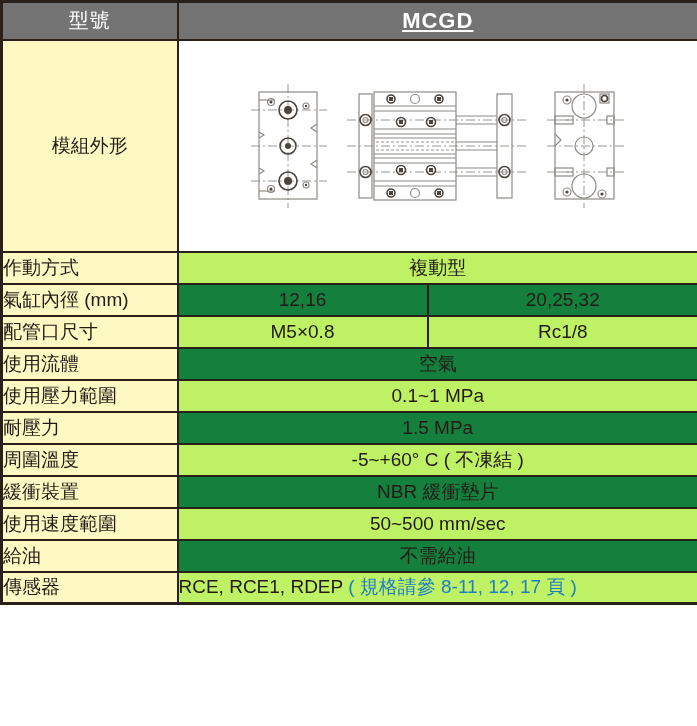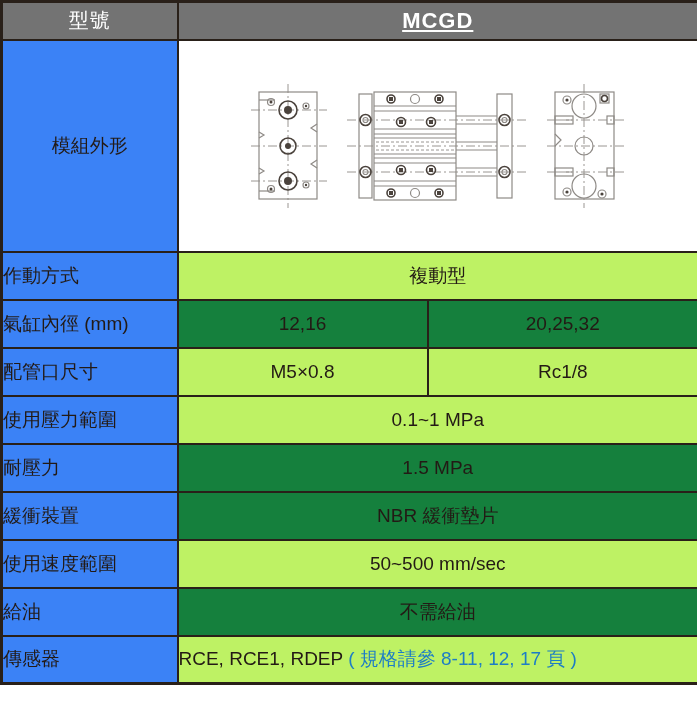--- a/index.html
+++ b/index.html
@@ -30,30 +30,30 @@
   tr.hdr { height:38px; }
   tr.hdr th {
     background:#737373;
     color:#ffffff;
   }
   tr.hdr th.model-label { font-size:20px; text-align:center; letter-spacing:1px; }
   tr.hdr th.model-value { font-size:22px; font-weight:bold; text-align:center; letter-spacing:1px;text-decoration:underline; }
 
   tr.drawing-row { height:212px; }
   td.label-cell {
-    background:#3b82f6;
+    background:#fef9c3;
     text-align:left;
     padding-left:8px;
     padding-right:4px;
     margin-left:46px;
   }
   td.label-center { text-align:center; padding-left:0; }
   td.value-cell { text-align:center; background:#15803d; }
   td.alt { background:#bef264; }
-  tr.data { height:48px; }
+  tr.data { height:32px; }
   td.drawing-cell { background:#ffffff; }
   td.sensor-cell { text-align:left; padding-left:7px; }
   .note { color:#1d7dc5; }
 
   svg.draw { display:block; }
   svg.draw .ln { stroke:#8e8a86; stroke-width:1.2; fill:none; }
   svg.draw .cl { stroke:#9a9692; stroke-width:1; fill:none; stroke-dasharray:9 3 2 3; }
   svg.draw .bolt { stroke:#4a423c; stroke-width:1.6; fill:none; }
   svg.draw .boltfill { fill:#4a423c; stroke:none; }
   svg.draw .dash { stroke:#9a9692; stroke-width:1; fill:none; stroke-dasharray:3 2; }
@@ -205,31 +205,39 @@
     <td class="value-cell">12,16</td>
     <td class="value-cell">20,25,32</td>
   </tr>
 
   <tr class="data">
     <td class="label-cell">配管口尺寸</td>
     <td class="value-cell alt">M5×0.8</td>
     <td class="value-cell alt">Rc1/8</td>
   </tr>
 
+  <tr class="data">
+    <td class="label-cell">使用流體</td>
+    <td class="value-cell" colspan="2">空氣</td>
+  </tr>
 
   <tr class="data">
     <td class="label-cell">使用壓力範圍</td>
     <td class="value-cell alt" colspan="2">0.1~1 MPa</td>
   </tr>
 
   <tr class="data">
     <td class="label-cell">耐壓力</td>
     <td class="value-cell" colspan="2">1.5 MPa</td>
   </tr>
 
+  <tr class="data">
+    <td class="label-cell">周圍溫度</td>
+    <td class="value-cell alt" colspan="2">-5~+60° C ( 不凍結 )</td>
+  </tr>
 
   <tr class="data">
     <td class="label-cell">緩衝裝置</td>
     <td class="value-cell" colspan="2">NBR 緩衝墊片</td>
   </tr>
 
   <tr class="data">
     <td class="label-cell">使用速度範圍</td>
     <td class="value-cell alt" colspan="2">50~500 mm/sec</td>
   </tr>

